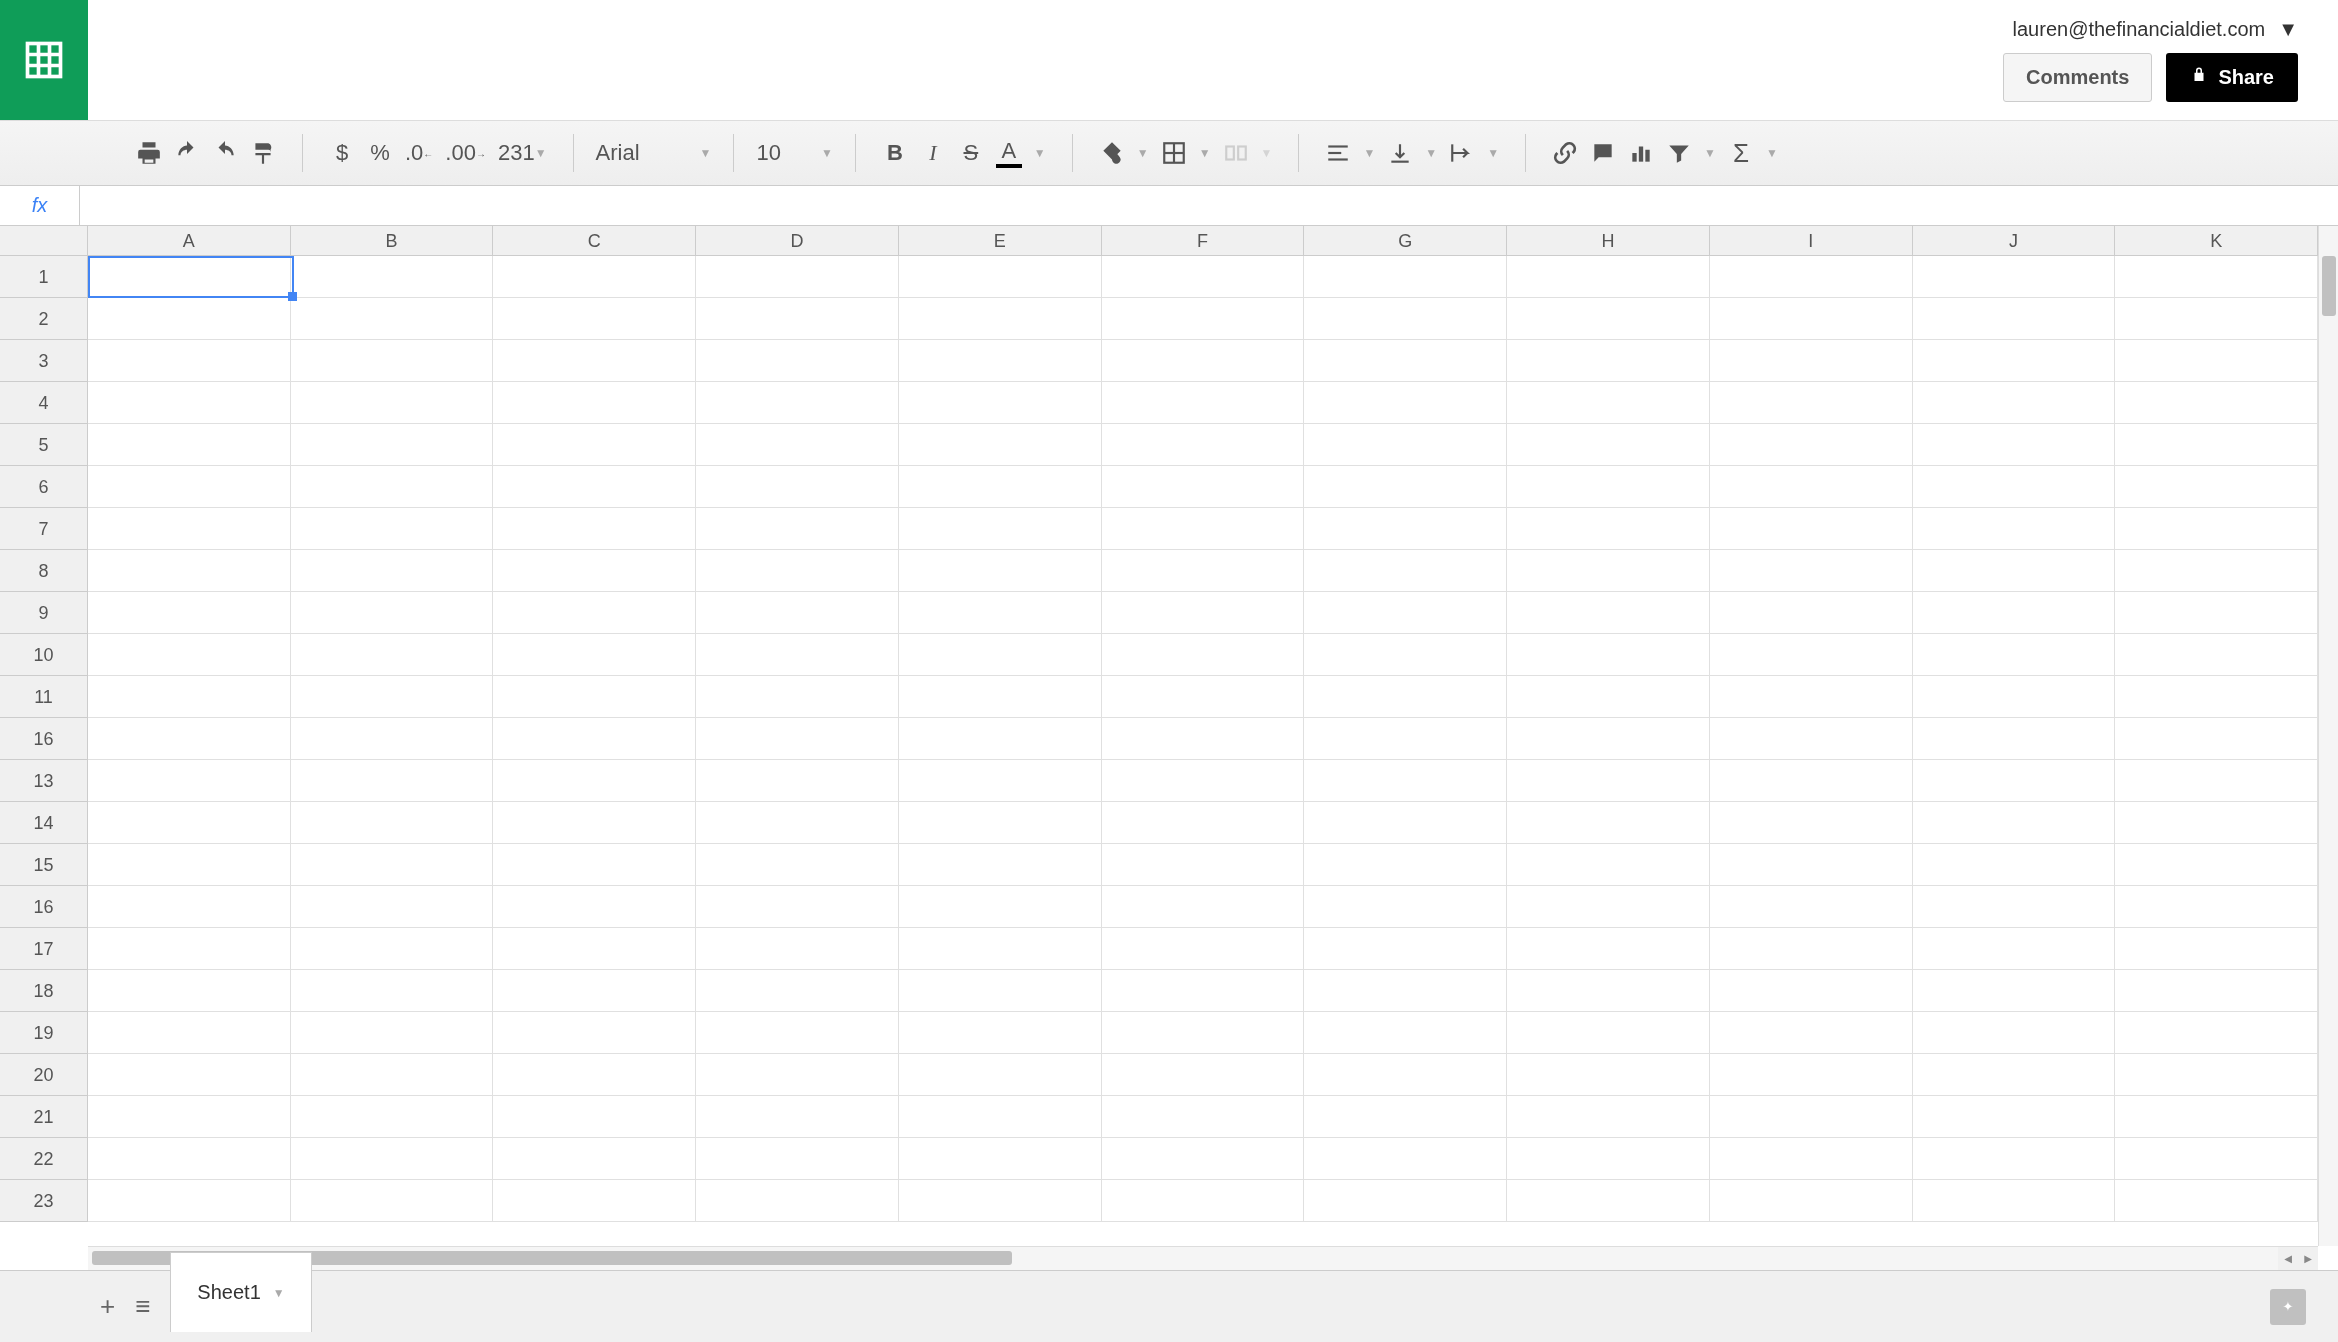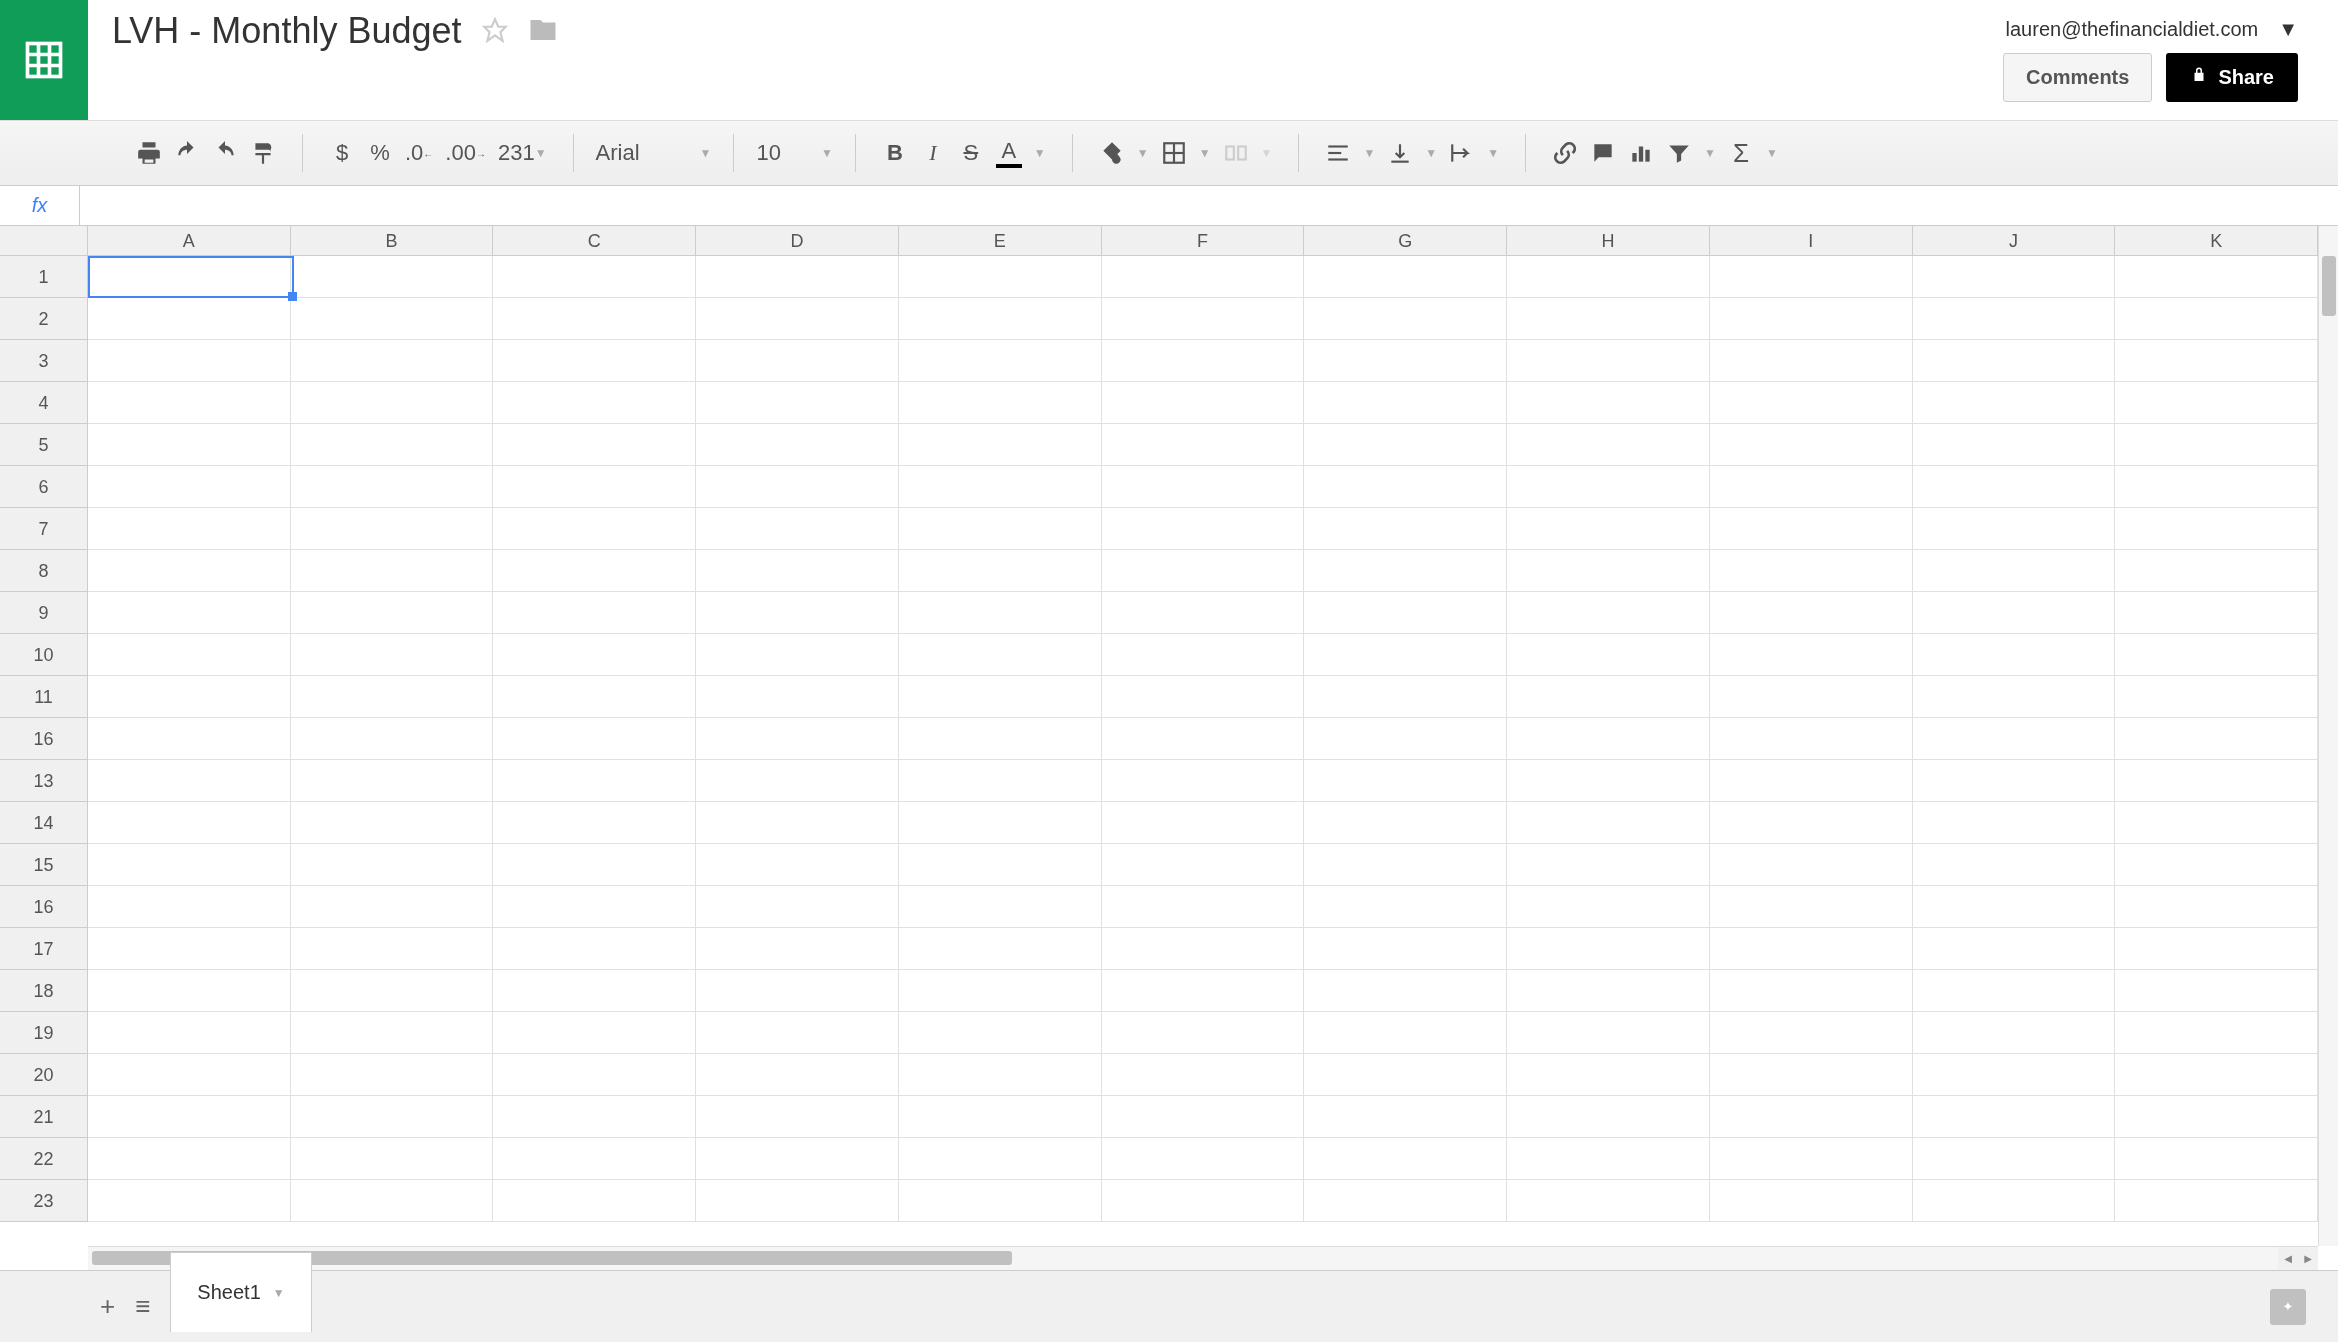--- a/index.html
+++ b/index.html
@@ -10,21 +10,21 @@
 .logo { width: 88px; height: 120px; background: #0f9d58; display: flex; align-items: center; justify-content: center; }
 .logo svg { width: 44px; height: 44px; }
 .header-main { flex: 1; padding: 10px 0 0 24px; }
 .title-row { display: flex; align-items: center; gap: 20px; }
 .doc-title { font-size: 36px; font-weight: 400; color: #333; }
 .star-icon, .folder-icon { color: #ccc; }
 .menu-row { display: flex; gap: 30px; margin-top: 14px; font-size: 22px; color: #333; align-items: center; }
 .menu-row .menu-item { cursor: pointer; }
 .save-status { color: #888; margin-left: 20px; }
 .header-right { display: flex; flex-direction: column; align-items: flex-end; padding: 18px 40px 0 0; gap: 12px; }
-.user-email { font-size: 20px; color: #333; display: flex; align-items: center; gap: 20px; }
+.user-email { font-size: 20px; color: #333; display: flex; align-items: center; gap: 13px; }
 .header-buttons { display: flex; gap: 14px; }
 .btn-comments { background: #f5f5f5; border: 1px solid #ccc; border-radius: 3px; padding: 12px 22px; font-size: 20px; font-weight: bold; color: #555; cursor: pointer; }
 .btn-share { background: #000000; color: #fff; border: none; border-radius: 3px; padding: 12px 24px; font-size: 20px; font-weight: bold; cursor: pointer; display: flex; align-items: center; gap: 10px; }
 
 
 .toolbar { height: 66px; background: linear-gradient(#f5f5f5, #eee); border-top: 1px solid #ddd; border-bottom: 1px solid #ccc; display: flex; align-items: center; padding: 0 24px 0 120px; gap: 4px; }
 .tb-group { display: flex; align-items: center; gap: 12px; padding: 0 16px; height: 100%; }
 .tb-sep { width: 1px; height: 38px; background: #ccc; margin: 0 6px; }
 .tb-btn { color: #555; cursor: pointer; display: flex; align-items: center; justify-content: center; min-width: 26px; height: 30px; font-size: 22px; }
 .tb-btn svg { width: 26px; height: 26px; }
@@ -71,29 +71,20 @@
   <div class="logo">
     <svg viewBox="0 0 24 24" fill="none" stroke="#fff" stroke-width="2">
         <rect x="3" y="3" width="18" height="18"></rect>
         <line x1="3" y1="9" x2="21" y2="9"></line>
         <line x1="3" y1="15" x2="21" y2="15"></line>
         <line x1="9" y1="3" x2="9" y2="21"></line>
         <line x1="15" y1="3" x2="15" y2="21"></line>
       </svg>
   </div>
   <div class="header-main">
-    <div class="title-row">
-      <span class="doc-title">LVH - Monthly Budget</span>
-      <span class="star-icon"><svg width="26" height="26" viewBox="0 0 24 24" fill="none" stroke="#ccc" stroke-width="2">
-            <polygon points="12,2 15,9 22,9 17,14 19,22 12,17 5,22 7,14 2,9 9,9"></polygon>
-          </svg></span>
-      <span class="folder-icon"><svg width="30" height="30" viewBox="0 0 24 24" fill="#bbb">
-            <path d="M10 4H2v16h20V6H12l-2-2z"></path>
-          </svg></span>
-    </div>
   </div>
   <div class="header-right">
     <div class="user-email">
       <span>lauren@thefinancialdiet.com</span>
       <span>▼</span>
     </div>
     <div class="header-buttons">
       <button class="btn-comments">Comments</button>
       <button class="btn-share">
         <span><svg width="18" height="18" viewBox="0 0 24 24" fill="#fff">

